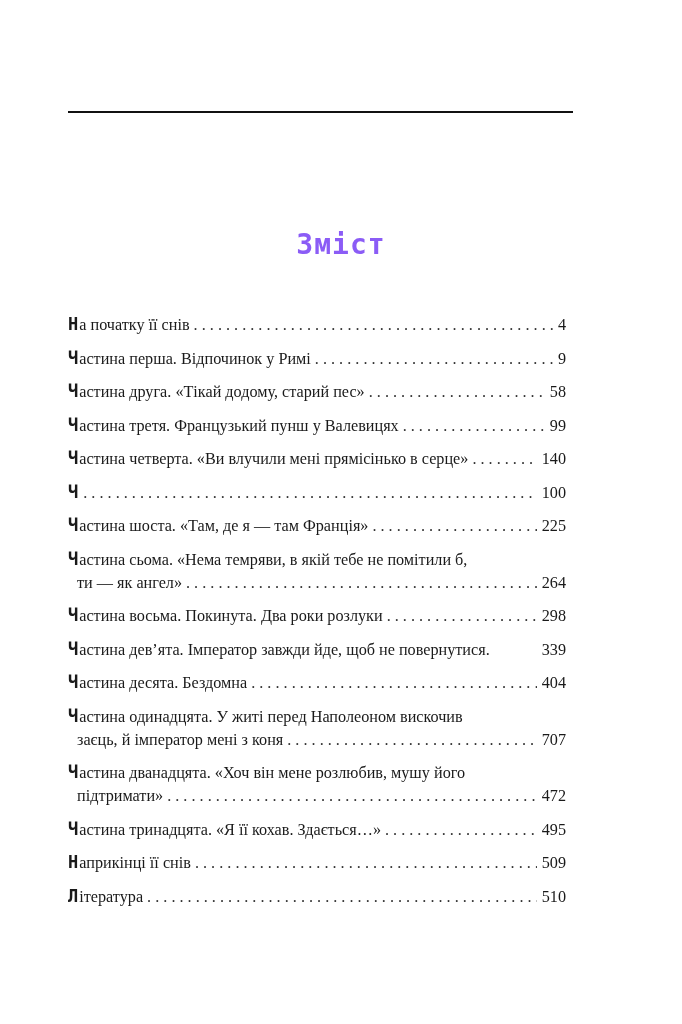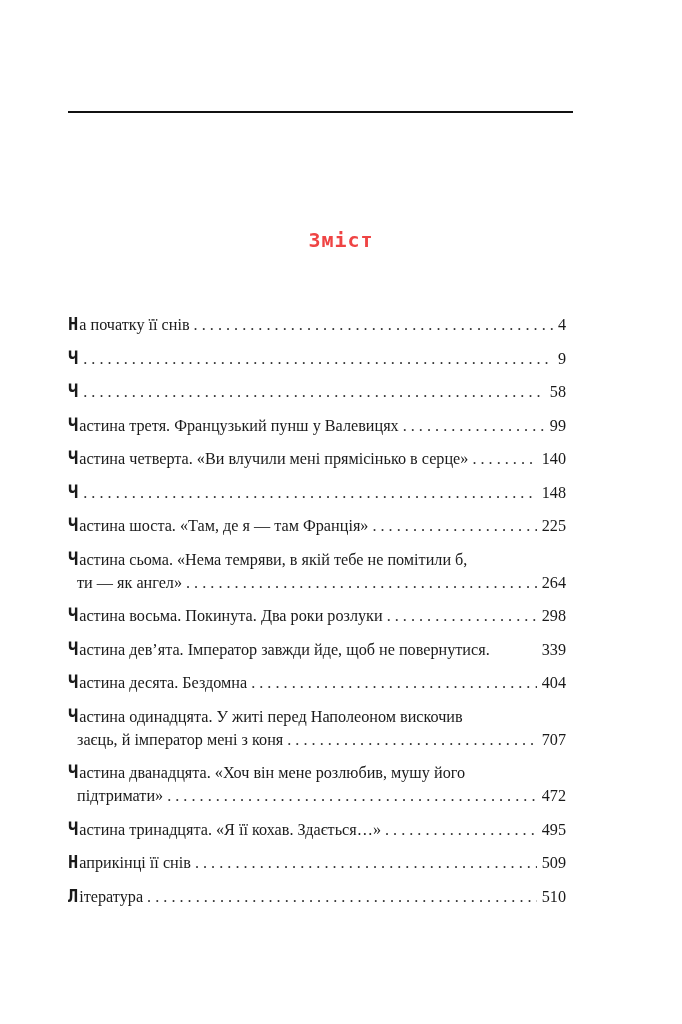--- a/index.html
+++ b/index.html
@@ -24,23 +24,23 @@
       background: #111111;
     }
     .toc-title {
       position: absolute;
       top: 228px;
       left: 0;
       width: 682px;
       text-align: center;
       font-family: "DejaVu Sans Mono", "Liberation Mono", monospace;
       font-weight: bold;
-      font-size: 20px;
+      font-size: 28px;
       letter-spacing: 1px;
-      color: #ef4444;
+      color: #8b5cf6;
     }
     .toc {
       position: absolute;
       left: 68px;
       top: 313px;
       width: 498px;
       margin: 0;
       padding: 0;
       list-style: none;
     }
@@ -101,27 +101,29 @@
       <div class="line first-line">
         <span class="initial">Н</span>
         <span class="text">а початку її снів</span>
         <span class="leader"></span>
         <span class="page">4</span>
       </div>
     </li>
     <li class="toc-entry">
       <div class="line first-line">
         <span class="initial">Ч</span>
+        <span class="text">астина перша. Відпочинок у Римі</span>
         <span class="leader"></span>
         <span class="page">9</span>
       </div>
     </li>
     <li class="toc-entry">
       <div class="line first-line">
         <span class="initial">Ч</span>
+        <span class="text">астина друга. «Тікай додому, старий пес»</span>
         <span class="leader"></span>
         <span class="page">58</span>
       </div>
     </li>
     <li class="toc-entry">
       <div class="line first-line">
         <span class="initial">Ч</span>
         <span class="text">астина третя. Французький пунш у Валевицях</span>
         <span class="leader"></span>
         <span class="page">99</span>
@@ -132,21 +134,21 @@
         <span class="initial">Ч</span>
         <span class="text">астина четверта. «Ви влучили мені прямісінько в серце»</span>
         <span class="leader"></span>
         <span class="page">140</span>
       </div>
     </li>
     <li class="toc-entry">
       <div class="line first-line">
         <span class="initial">Ч</span>
         <span class="leader"></span>
-        <span class="page">148</span>
+        <span class="page">100</span>
       </div>
     </li>
     <li class="toc-entry">
       <div class="line first-line">
         <span class="initial">Ч</span>
         <span class="text">астина шоста. «Там, де я — там Франція»</span>
         <span class="leader"></span>
         <span class="page">225</span>
       </div>
     </li>

